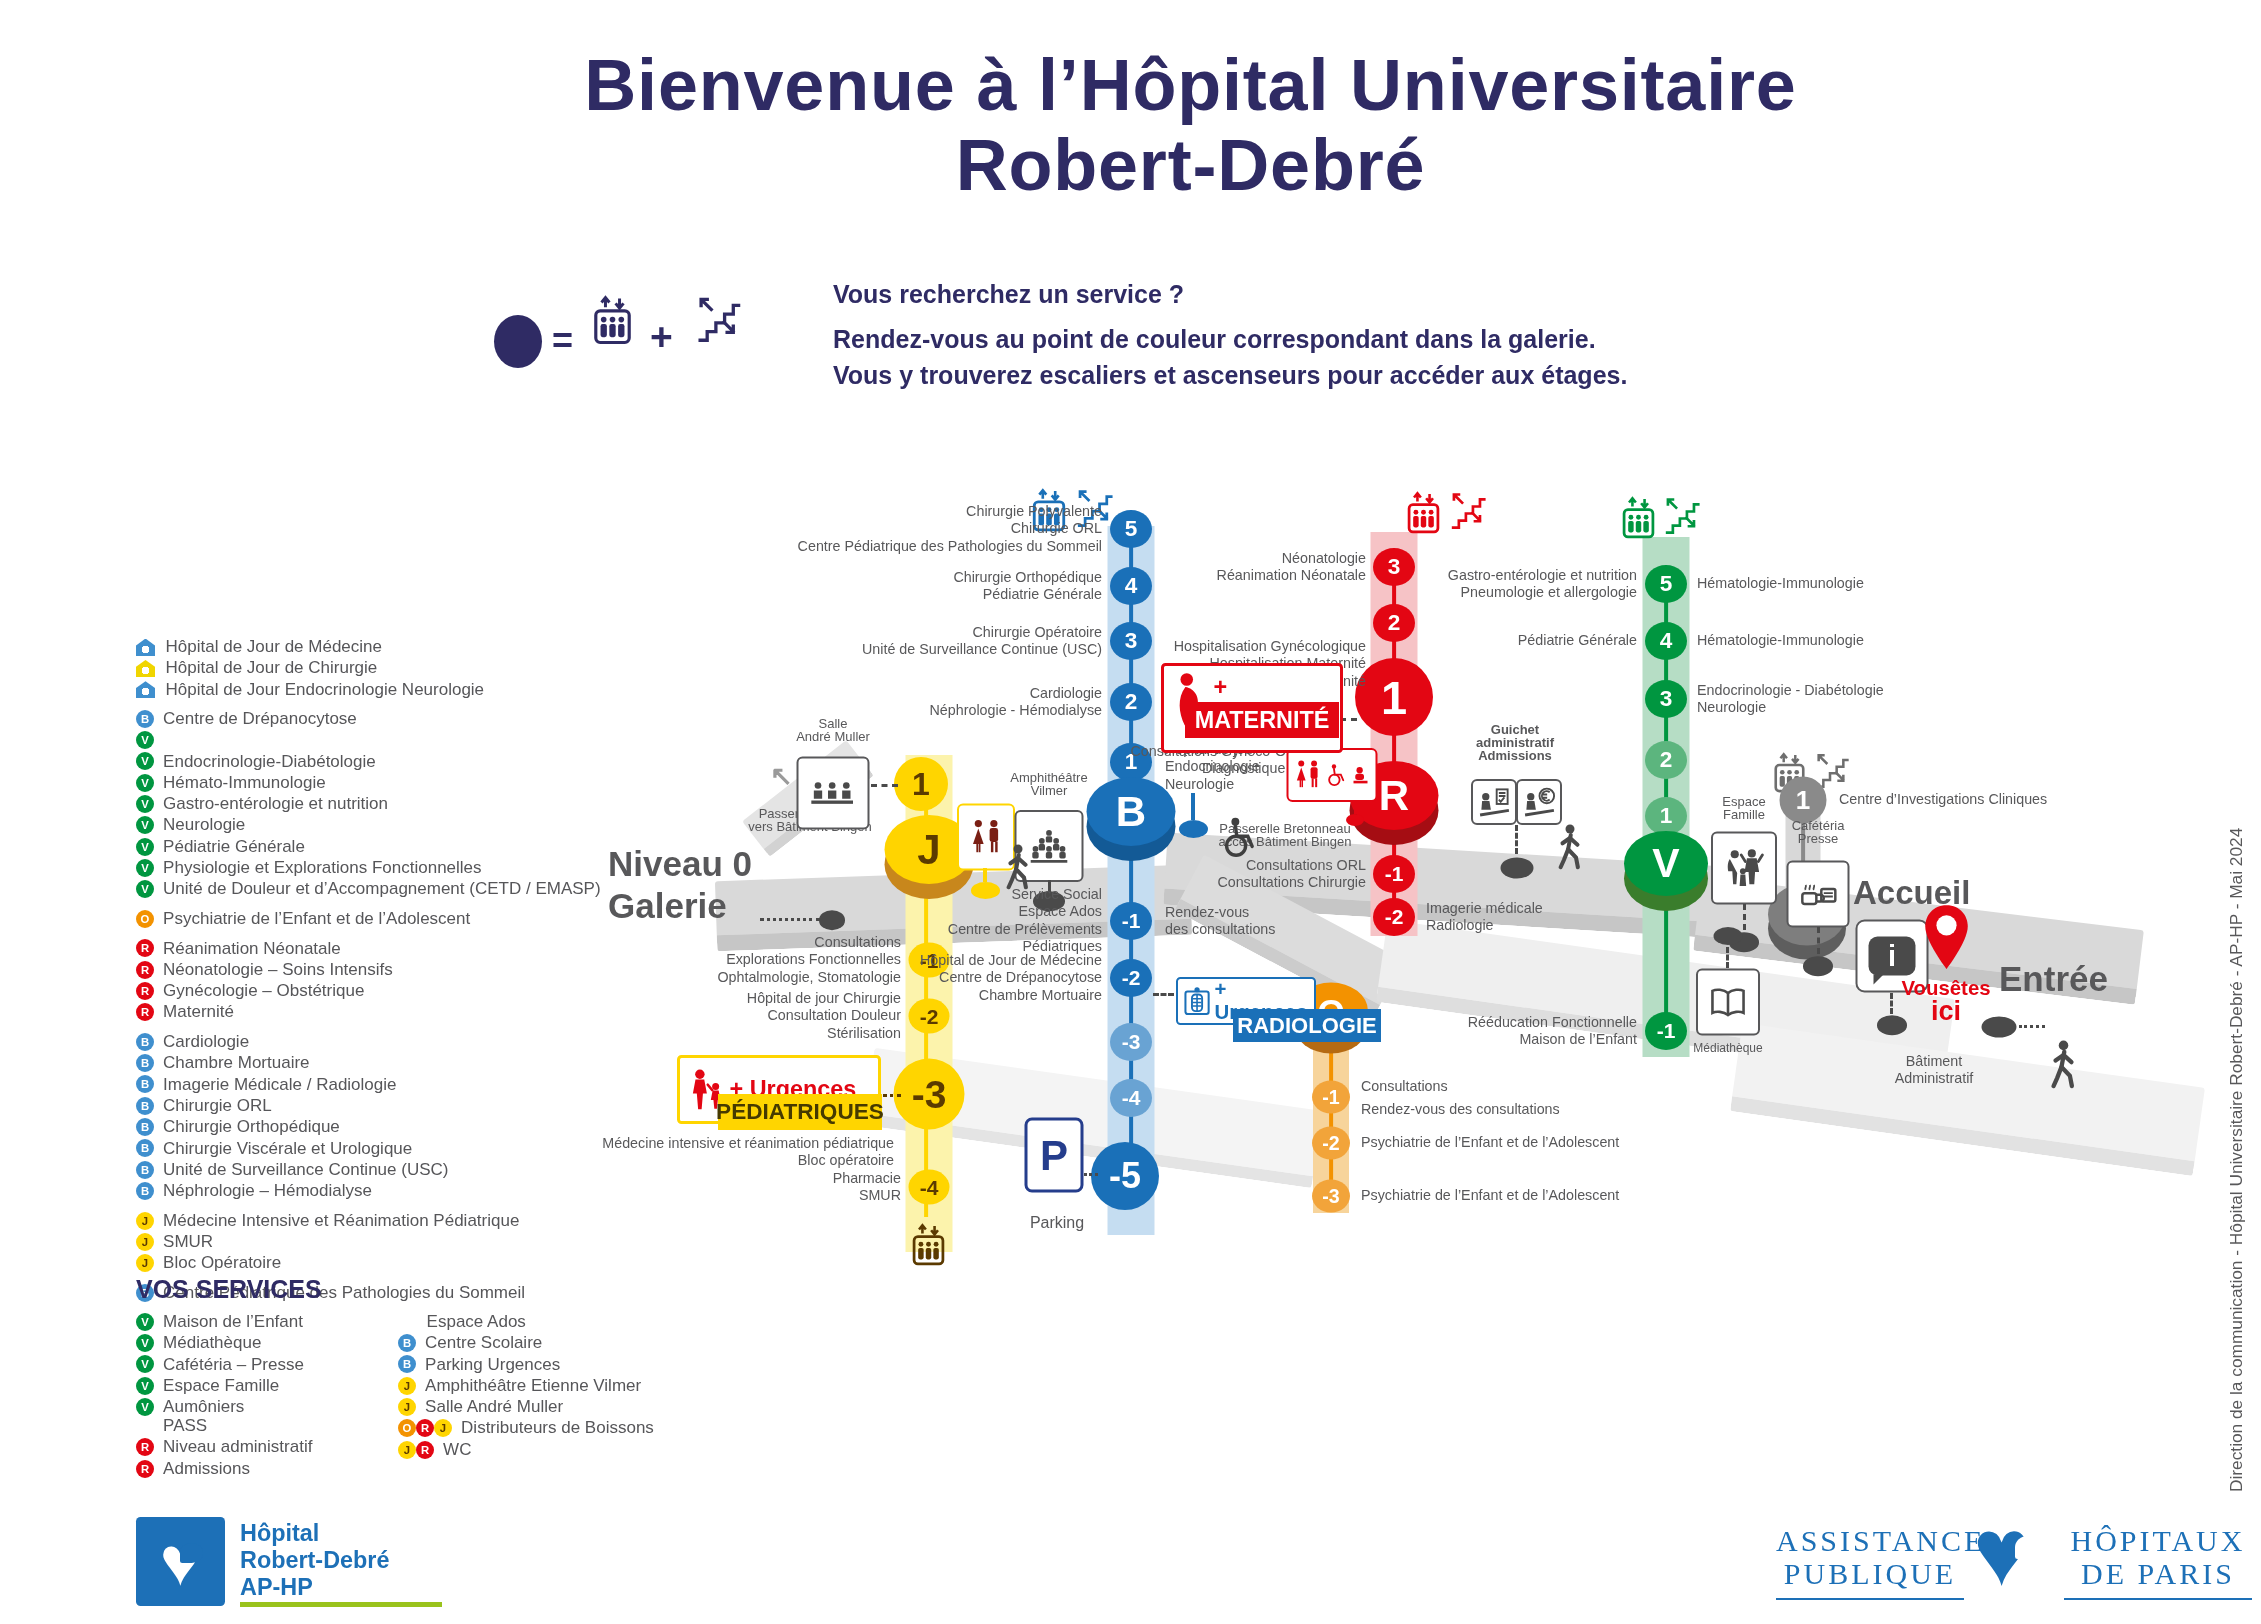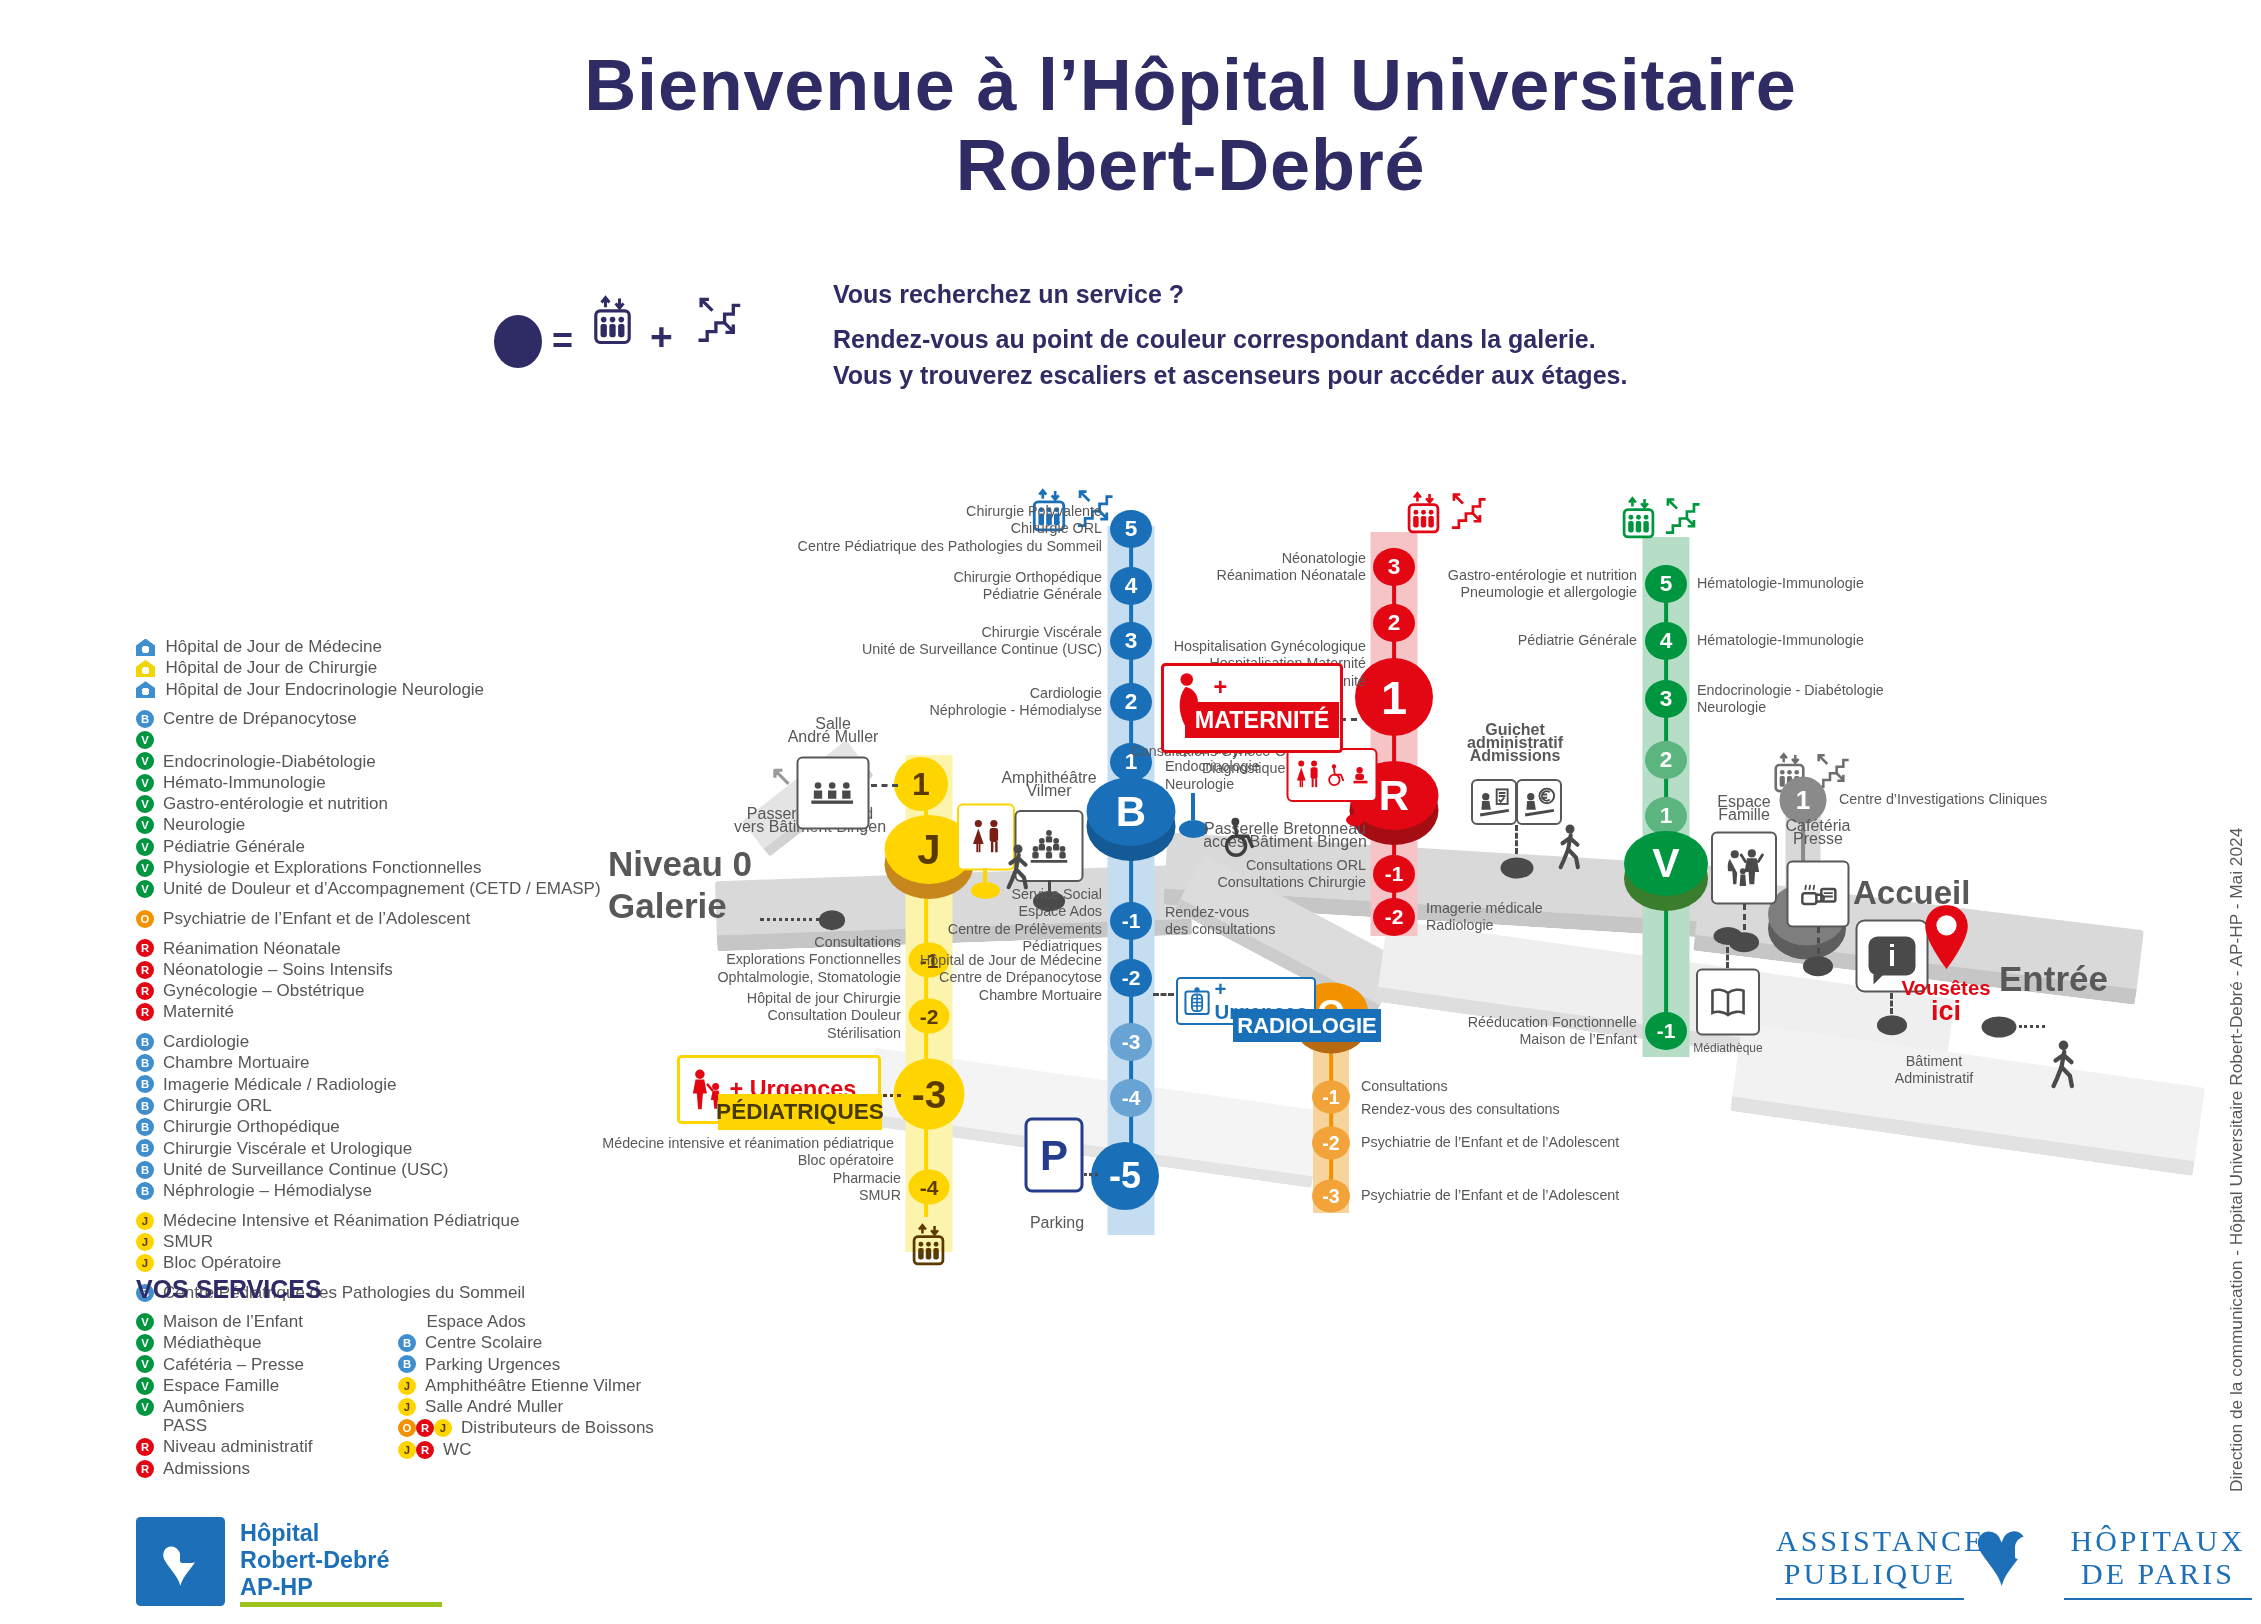--- a/index.html
+++ b/index.html
@@ -30,21 +30,21 @@
   .tline{position:absolute;width:3.8px;transform:translateX(-50%);}
   .fl{position:absolute;display:flex;align-items:center;justify-content:center;color:#fff;
       font-weight:bold;border-radius:50%;transform:translate(-50%,-50%);z-index:6;}
   .disc{position:absolute;transform:translate(-50%,-50%);z-index:6;}
   .disc .dside,.disc .dtop{position:absolute;left:0;width:100%;border-radius:50%;}
   .disc .dtop{display:flex;align-items:center;justify-content:center;font-weight:bold;color:#fff;}
   .lbl{position:absolute;color:#58585a;font-size:14.3px;line-height:17.3px;white-space:pre-line;z-index:7;}
   .lbl.ra{text-align:right;transform:translate(-100%,-50%);}
   .lbl.la{transform:translateY(-50%);}
   .lbl.ca{text-align:center;transform:translate(-50%,-50%);}
-  .sml{font-size:16px;line-height:13px;}
+  .sml{font-size:13px;line-height:13px;}
   .dots{position:absolute;border-top:3.8px dotted #4a4a4a;z-index:7;}
   .dash{position:absolute;border-top:3px dashed #4a4a4a;z-index:7;}
   .vdash{position:absolute;border-left:3px dashed #4a4a4a;z-index:7;}
   .gdot{position:absolute;background:#4a4a4a;border-radius:50%;transform:translate(-50%,-50%);z-index:7;}
   .frame{position:absolute;background:#fff;border:2.3px solid #58585a;border-radius:6px;
          display:flex;align-items:center;justify-content:center;transform:translate(-50%,-50%);z-index:7;color:#4a4a4a;}
   .uw{position:absolute;background:#fff;display:flex;align-items:center;z-index:8;border-radius:4.5px;}
   .ub{position:absolute;display:flex;align-items:center;justify-content:center;font-weight:bold;z-index:9;}
   .bigtxt{position:absolute;color:#58585a;font-weight:bold;z-index:8;}
   .ic{display:block;}
@@ -587,21 +587,21 @@
   <div class="fl" style="left:1131px;top:978px;width:42px;height:38px;background:#1a70b8;font-size:21px;">-2</div>
   <div class="fl" style="left:1131px;top:1042px;width:42px;height:38px;background:#69a3d3;font-size:21px;">-3</div>
   <div class="fl" style="left:1131px;top:1098px;width:42px;height:38px;background:#69a3d3;font-size:21px;">-4</div>
   <div class="fl" style="left:1125px;top:1176px;width:68px;height:68px;background:#1a70b8;font-size:36px;">-5</div>
 
   <div class="lbl ra" style="left:1102px;top:529px;">Chirurgie Polyvalente
 Chirurgie ORL
 Centre Pédiatrique des Pathologies du Sommeil</div>
   <div class="lbl ra" style="left:1102px;top:586px;">Chirurgie Orthopédique
 Pédiatrie Générale</div>
-  <div class="lbl ra" style="left:1102px;top:641px;">Chirurgie Viscérale
+  <div class="lbl ra" style="left:1102px;top:641px;">Chirurgie Opératoire
 Unité de Surveillance Continue (USC)</div>
   <div class="lbl ra" style="left:1102px;top:702px;">Cardiologie
 Néphrologie - Hémodialyse</div>
   <div class="lbl la" style="left:1165px;top:767px;">Hôpital de jour
 Endocrinologie
 Neurologie</div>
   <div class="abs" style="left:1191px;top:793px;width:3.8px;height:27px;background:#1a70b8;z-index:7;"></div>
   <div class="abs" style="left:1179px;top:820px;width:29px;height:18px;background:#1a70b8;border-radius:50%;z-index:7;"></div>
   <svg class="abs ic" style="left:1220px;top:816px;color:#3f3f3f;z-index:8;" width="41" height="42" viewBox="0 0 56 56">
       <use href="#sym-wheel"></use>

